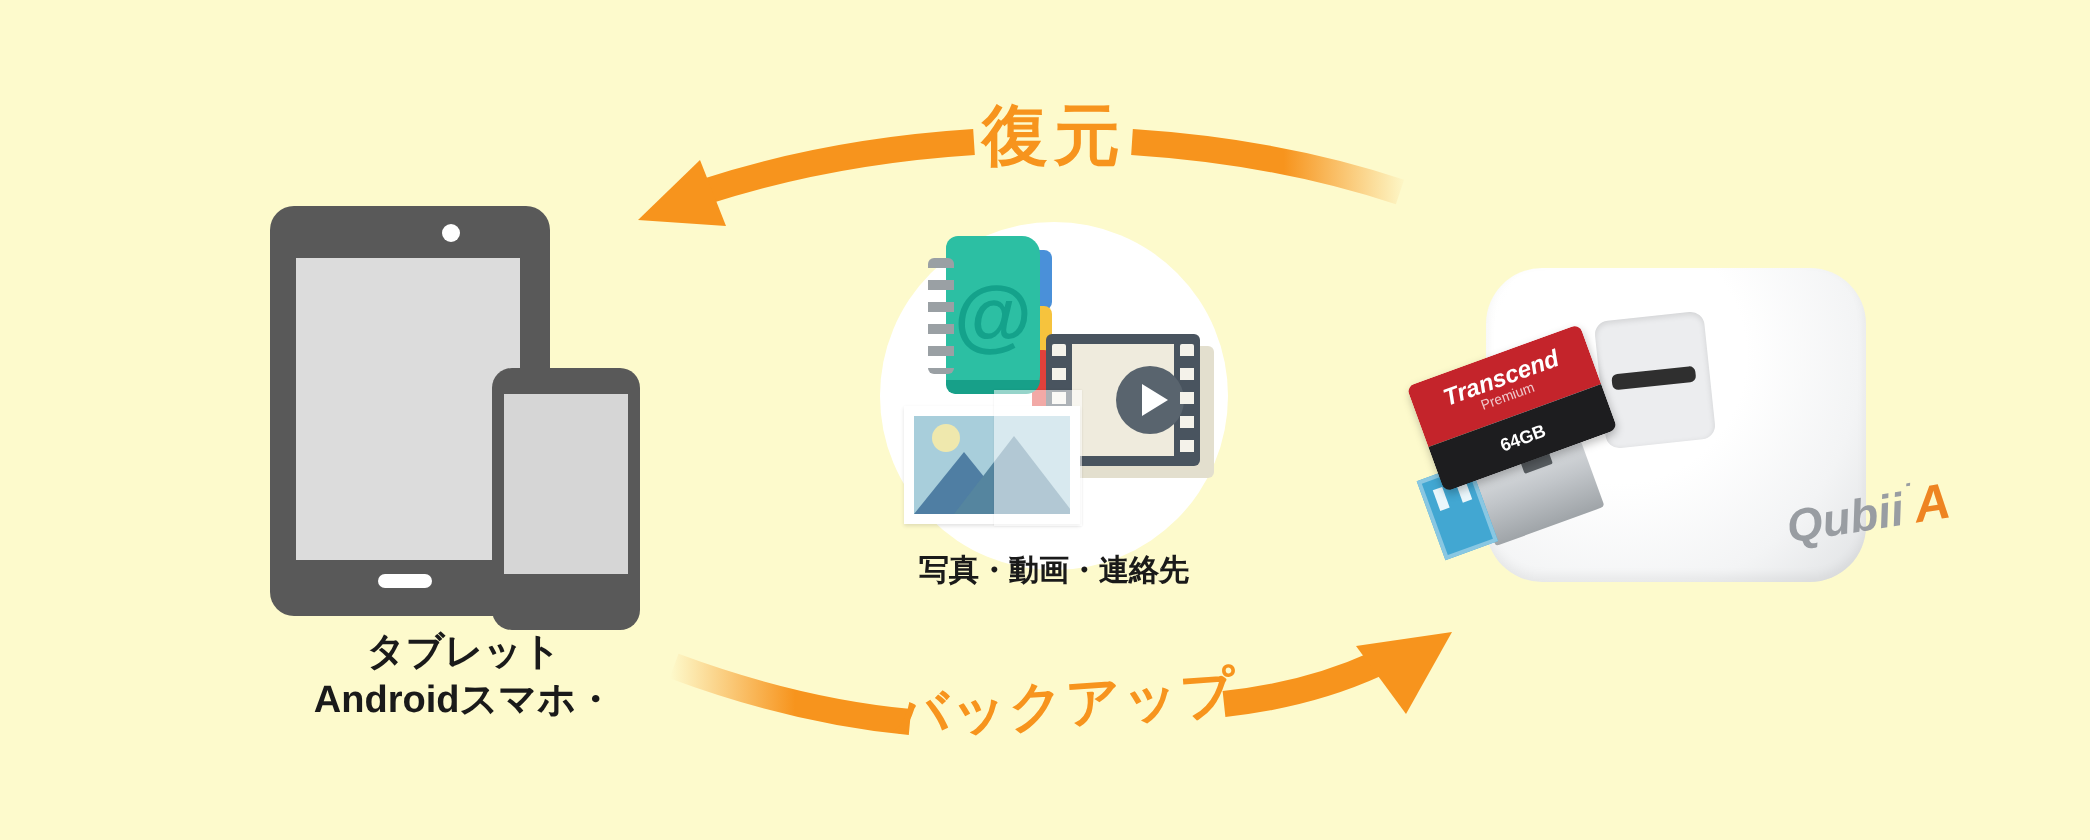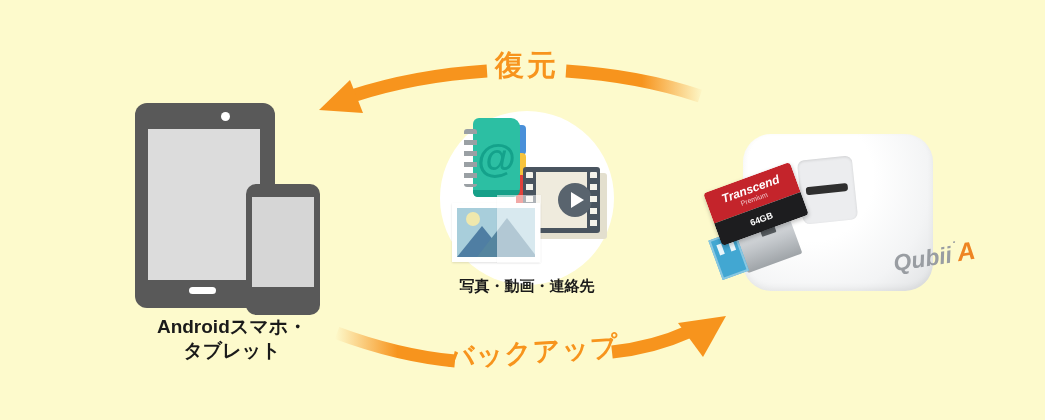--- a/index.html
+++ b/index.html
@@ -6,21 +6,21 @@
   .canvas{
     position:relative; width:1045px; height:420px; overflow:hidden;
     background:#FDFACC;
     font-family:"Liberation Sans","DejaVu Sans",sans-serif;
   }
   .arrows{position:absolute;left:0;top:0;width:1045px;height:420px;}
 
   .arrow-label{
     position:absolute; color:#F7941D; font-weight:bold; text-align:center;
   }
-  .restore-label{left:467px; top:46px; width:120px; font-size:29px; letter-spacing:3px;}
+  .restore-label{left:467px; top:46px; width:120px; font-size:33px; letter-spacing:3px;}
   .backup-label{left:438px; top:334px; width:190px; font-size:27px; letter-spacing:1px; transform:rotate(-4deg);}
 
   .caption{
     position:absolute; color:#1A1A1A; font-weight:bold; text-align:center; line-height:1.28;
   }
   .device-caption{left:122px; top:315px; width:220px; font-size:19px;}
   .content-caption{left:417px; top:276px; width:220px; font-size:15px;}
   .product-caption{left:744px; top:307px; width:180px; font-size:21px;}
   .caption span{display:block;}
 
@@ -153,22 +153,22 @@
 
   <div class="tablet">
     <div class="tablet-camera"></div>
     <div class="tablet-screen"></div>
     <div class="tablet-homebar"></div>
   </div>
   <div class="phone">
     <div class="phone-screen"></div>
   </div>
   <div class="caption device-caption">
+    <span>タブレット</span>
     <span>Androidスマホ・</span>
-    <span>タブレット</span>
   </div>
 
   <div class="content-circle">
     <div class="book">
       <div class="book-tab tab-blue"></div>
       <div class="book-tab tab-yellow"></div>
       <div class="book-tab tab-red"></div>
       <div class="book-cover">
         <span class="at-glyph">@</span>
       </div>

